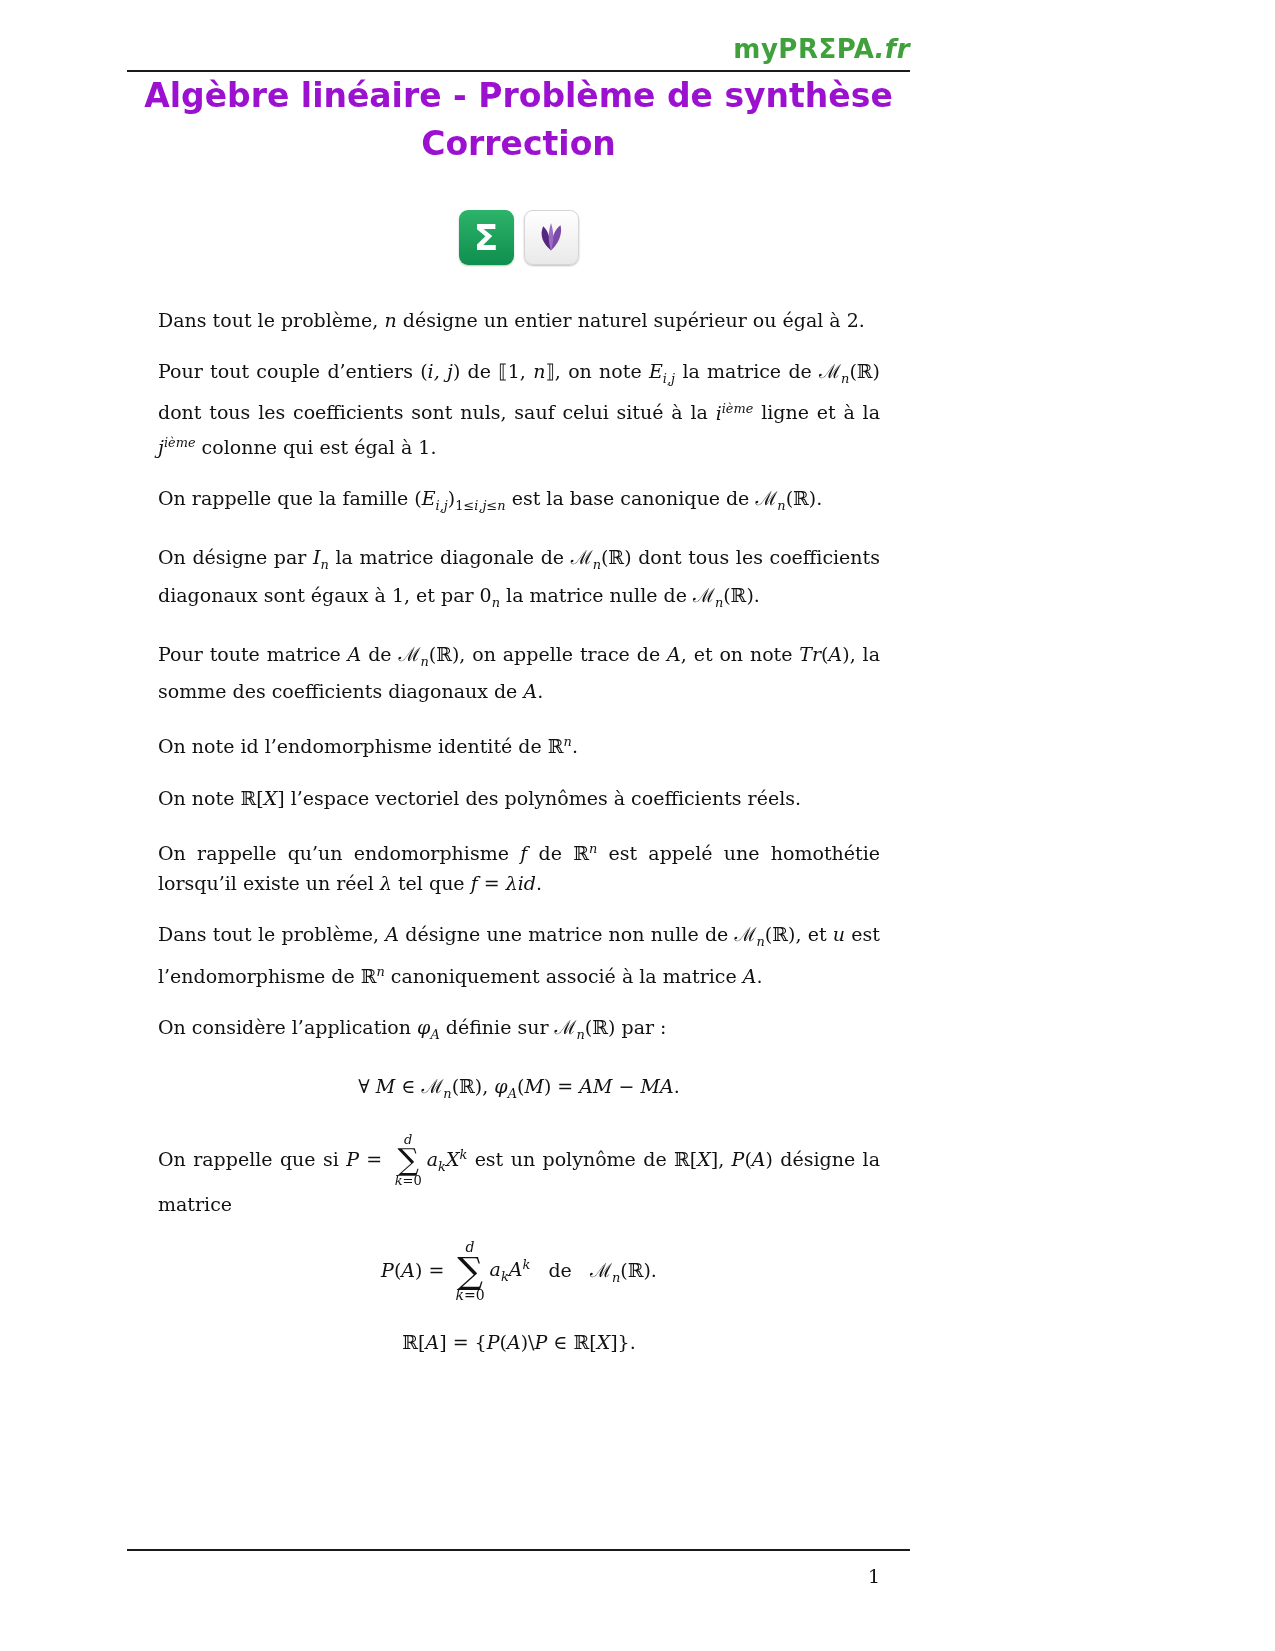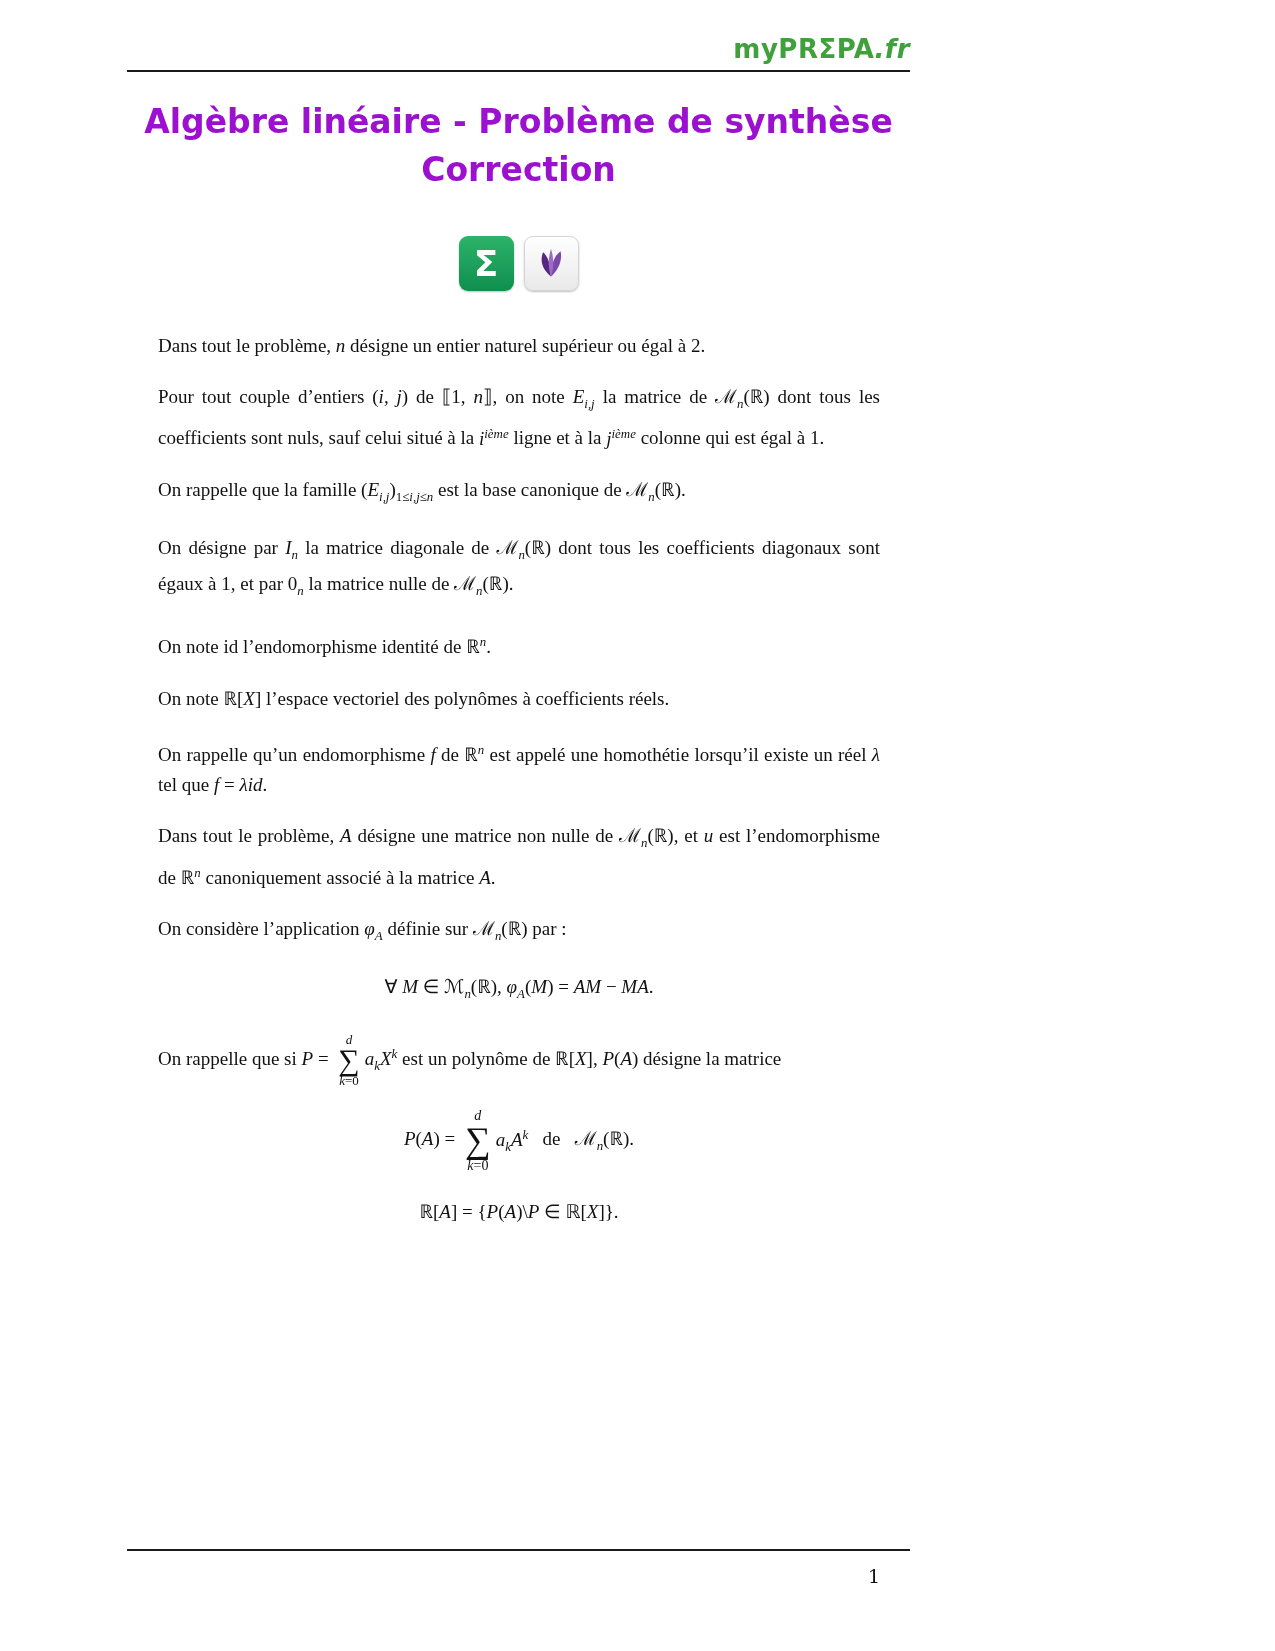--- a/index.html
+++ b/index.html
@@ -31,21 +31,20 @@
     font-weight: bold;
     font-size: 26px;
     color: var(--brand-green);
     margin-bottom: 6px;
     letter-spacing: 0.5px;
   }
   .brand .brand-tld { font-style: italic; font-weight: 600; }
   .rule { border: none; border-top: 2px solid var(--rule-color); height: 0; }
   
   .title {
-    margin-top: 26px;
     text-align: center;
     font-family: "DejaVu Sans", "Liberation Sans", sans-serif;
     font-weight: bold;
     font-size: 33px;
     line-height: 1.45;
     color: var(--title-purple);
   }
   .title .title-line { display: block; }
   
   .logos {
@@ -75,21 +74,20 @@
   .logo-petals {
     background: linear-gradient(180deg, #ffffff, #e9e9e9);
     border: 1px solid #d5d5d5;
   }
   
   .content {
     padding: 0 157px 0 158px;
     font-size: 19px;
     line-height: 30px;
     text-align: justify;
-    font-family: Liberation Serif, serif;
   }
   .content p { margin-bottom: 21px; }
   .equation {
     text-align: center;
     margin: 6px 0 24px 0;
   }
   sub { font-size: 0.68em; }
   sup { font-size: 0.68em; }
   
   .msum {
@@ -140,20 +138,21 @@
         <path d="M16 28 C13.2 19.5 13.4 11.5 16 3.5 C18.6 11.5 18.8 19.5 16 28 Z" fill="#9a6cc3"></path>
       </svg>
     </div>
   </div>
 
   <main class="content">
     <p>Dans tout le problème, <i>n</i> désigne un entier naturel supérieur ou égal à 2.</p>
     <p>Pour tout couple d’entiers (<i>i, j</i>) de ⟦1, <i>n</i>⟧, on note <i>E<sub>i,j</sub></i> la matrice de ℳ<sub><i>n</i></sub>(ℝ) dont tous les coefficients sont nuls, sauf celui situé à la <i>i<sup>ième</sup></i> ligne et à la <i>j<sup>ième</sup></i> colonne qui est égal à 1.</p>
     <p>On rappelle que la famille (<i>E<sub>i,j</sub></i>)<sub>1≤<i>i,j</i>≤<i>n</i></sub> est la base canonique de ℳ<sub><i>n</i></sub>(ℝ).</p>
     <p>On désigne par <i>I<sub>n</sub></i> la matrice diagonale de ℳ<sub><i>n</i></sub>(ℝ) dont tous les coefficients diagonaux sont égaux à 1, et par 0<sub><i>n</i></sub> la matrice nulle de ℳ<sub><i>n</i></sub>(ℝ).</p>
+    <p>Pour toute matrice <i>A</i> de ℳ<sub><i>n</i></sub>(ℝ), on appelle trace de <i>A</i>, et on note <i>Tr</i>(<i>A</i>), la somme des coefficients diagonaux de <i>A</i>.</p>
     <p>On note id l’endomorphisme identité de ℝ<sup><i>n</i></sup>.</p>
     <p>On note ℝ[<i>X</i>] l’espace vectoriel des polynômes à coefficients réels.</p>
     <p>On rappelle qu’un endomorphisme <i>f</i> de ℝ<sup><i>n</i></sup> est appelé une homothétie lorsqu’il existe un réel <i>λ</i> tel que <i>f</i> = <i>λid</i>.</p>
     <p>Dans tout le problème, <i>A</i> désigne une matrice non nulle de ℳ<sub><i>n</i></sub>(ℝ), et <i>u</i> est l’endomorphisme de ℝ<sup><i>n</i></sup> canoniquement associé à la matrice <i>A</i>.</p>
     <p>On considère l’application <i>φ<sub>A</sub></i> définie sur ℳ<sub><i>n</i></sub>(ℝ) par :</p>
     <div class="equation">∀ <i>M</i> ∈ ℳ<sub><i>n</i></sub>(ℝ), <i>φ<sub>A</sub></i>(<i>M</i>) = <i>AM</i> − <i>MA</i>.</div>
     <p>On rappelle que si <i>P</i> = <span class="msum">
           <span class="top"><i>d</i></span>
           <span class="sigma">∑</span>
           <span class="bot"><i>k</i>=0</span>

